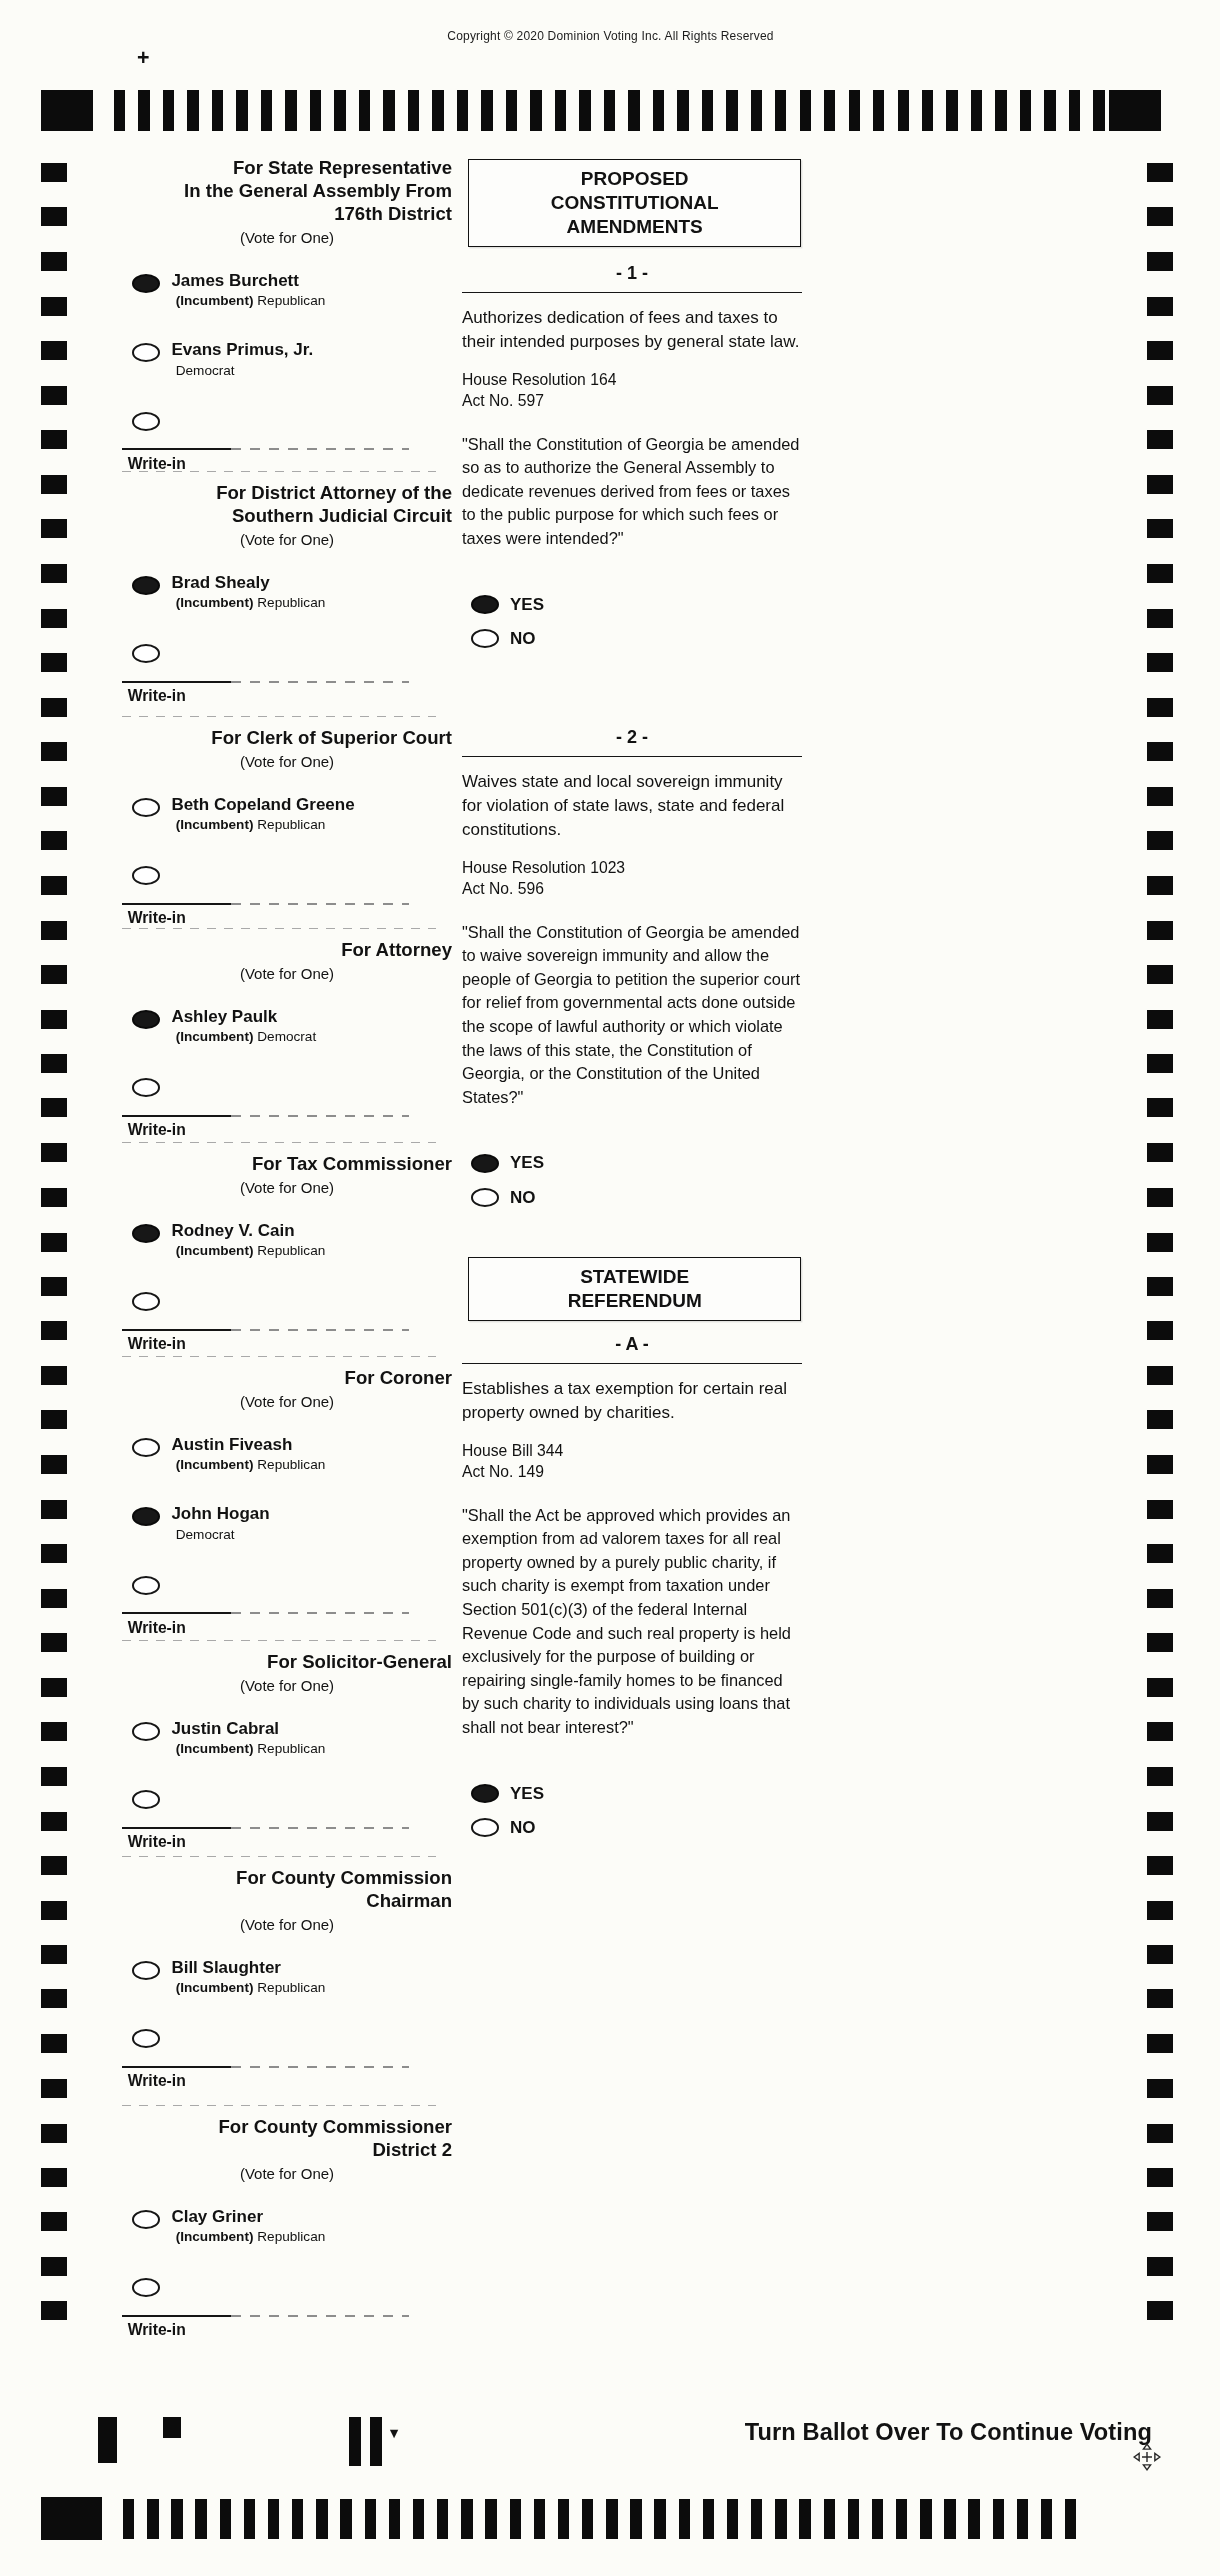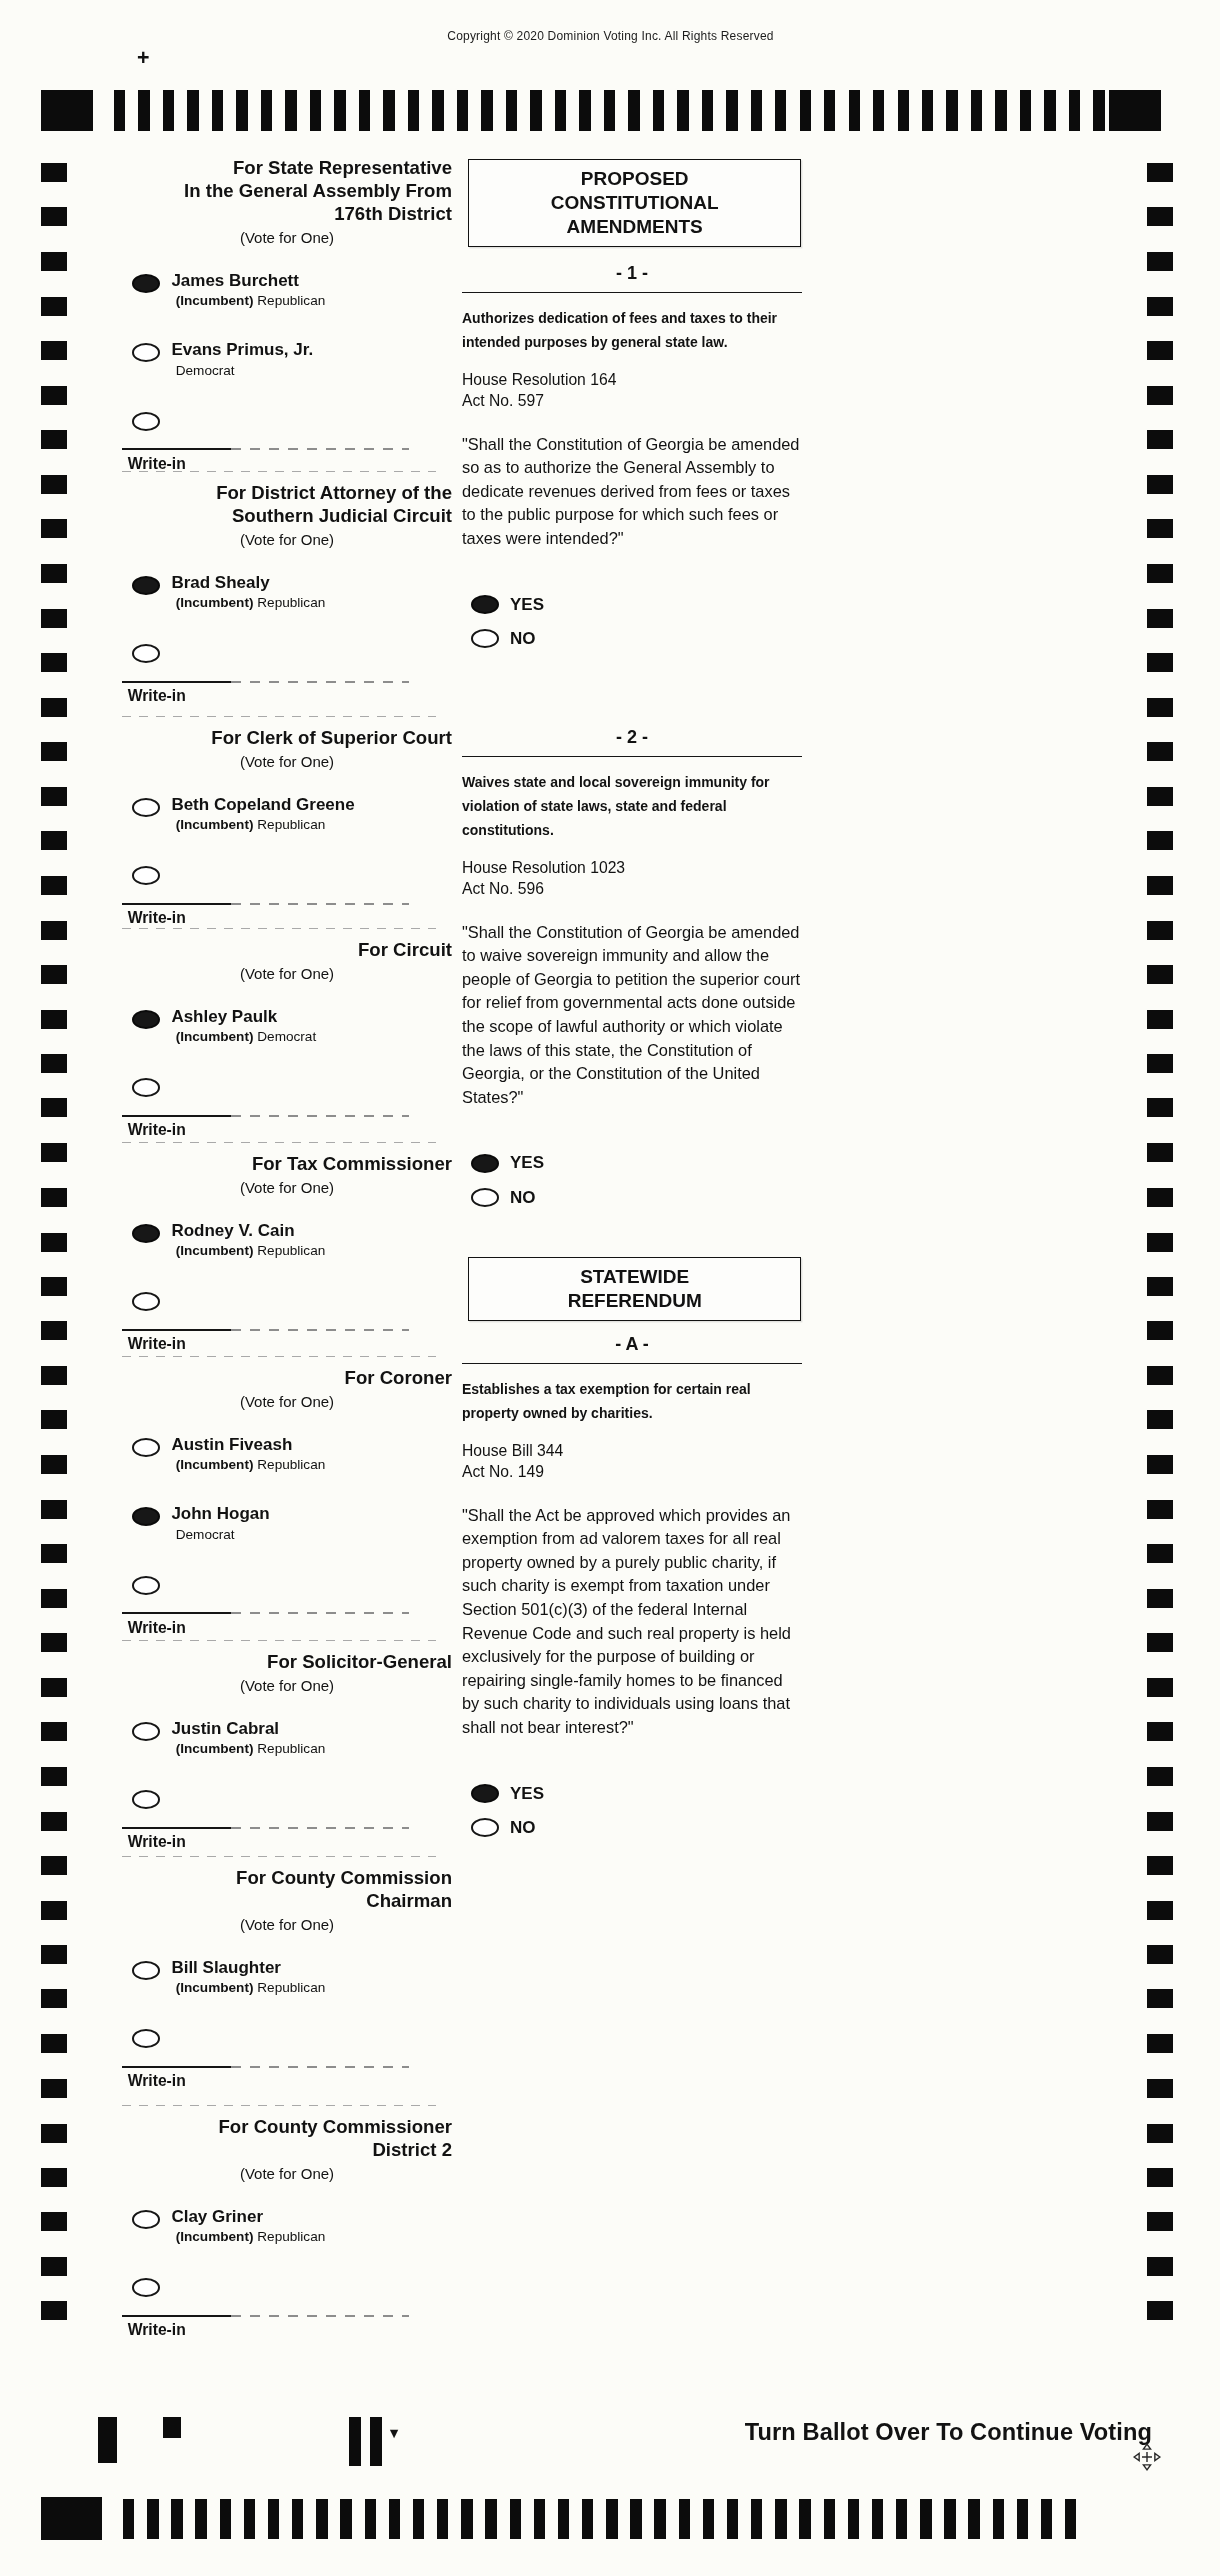--- a/index.html
+++ b/index.html
@@ -42,21 +42,21 @@
   .wline .solid{width:109px;height:2.1px;background:#151515}
   .wline .dash{flex:1;height:2.1px;background:repeating-linear-gradient(90deg,#8d8d8d 0 10px,transparent 10px 19px)}
   .wlabel{font-weight:bold;font-size:15.7px;line-height:18.6px;margin-top:4.3px;padding-left:5.7px}
 
   
   .hdr-box{position:absolute;left:6.4px;width:322px;border:1.4px solid #121212;padding:7.1px 4.3px;
     text-align:center;font-weight:bold;font-size:19px;line-height:24px;white-space:pre-line;background:#fdfdfb;
     box-shadow:1.4px 1.4px 0 #3a3a3a22}
   .measure{position:absolute;left:0;width:100%}
   .m-num{font-weight:bold;font-size:18px;line-height:21.4px;text-align:center;border-bottom:1.4px solid #161616;padding-bottom:7.1px}
-  .m-sum{font-weight:bold;font-size:14px;line-height:24px;margin-top:13px}
+  .m-sum{font-weight:normal;font-size:17px;line-height:24px;margin-top:13px}
   .m-cite{font-size:15.7px;line-height:21px;margin-top:15.7px}
   .m-quote{font-size:16.4px;line-height:23.6px;margin-top:21.4px}
   .vote-row{display:flex;gap:11.4px;align-items:center;margin-top:44px;padding-left:8.6px}
   .vote-row.no{margin-top:14.3px}
   .vote-row .oval{margin-top:0}
   .vote-label{font-weight:bold;font-size:17px}
 
   #turn-over{position:absolute;top:2419px;right:69px;font-size:23.6px;font-weight:bold;letter-spacing:0.1px}
   #tri{position:absolute;left:387px;top:2425px;font-size:14.3px}
   #compass{position:absolute;left:1132px;top:2442px}
@@ -324,21 +324,21 @@
     <div class="writein">
       <div class="wline">
           <span class="solid"></span>
           <span class="dash"></span>
         </div>
       <div class="wlabel">Write-in</div>
     </div>
   </section>
 
   <section class="contest sep" style="top:938px">
-    <div class="c-title">For Circuit</div>
+    <div class="c-title">For Attorney</div>
     <div class="c-inst">(Vote for One)</div>
     <div class="cand">
       <span class="oval filled"></span>
       <span>
         <span class="cand-name">Ashley Paulk</span>
         <span class="cand-party"><b>(Incumbent)</b> <span>Democrat</span></span>
       </span>
     </div>
     <div class="blank-row"><span class="oval"></span></div>
     <div class="writein">

